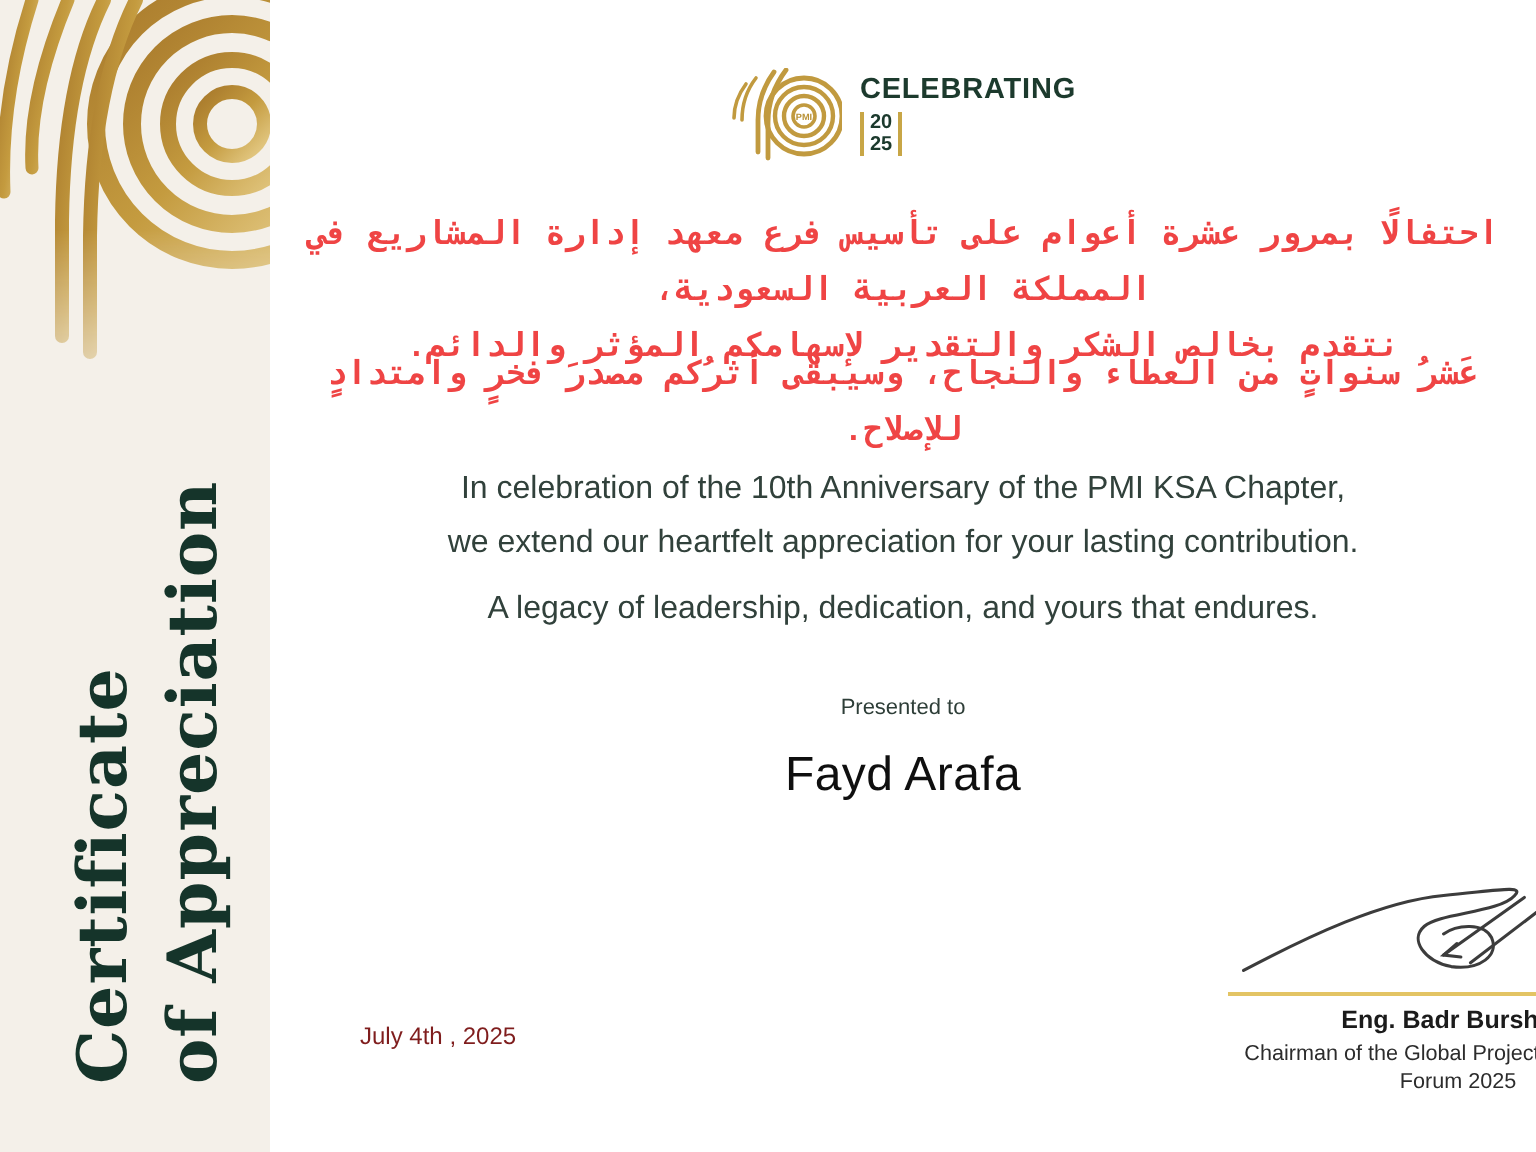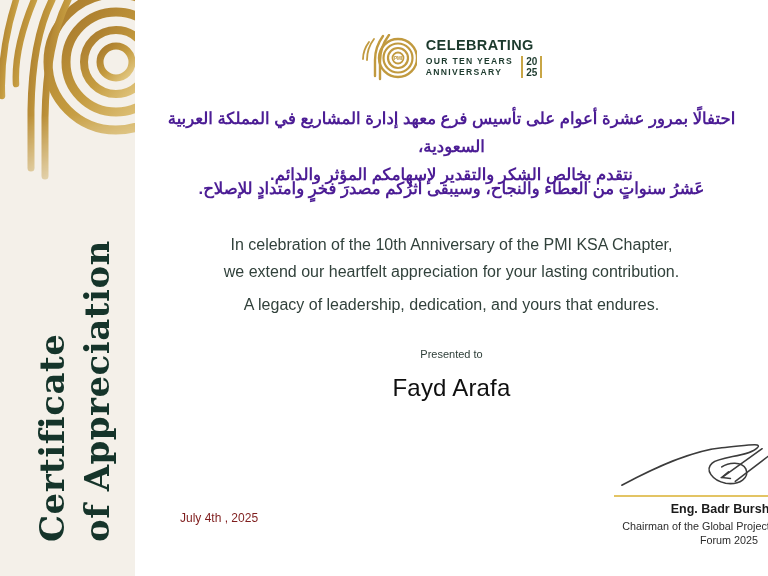--- a/index.html
+++ b/index.html
@@ -38,22 +38,22 @@
     color:#1c3a2d;line-height:11px;text-align:left;
   }
   .year-badge{display:flex;align-items:stretch;gap:2px;}
   .year-bar{width:2px;background:#c8a646;}
   .year-nums{
     font-size:10px;font-weight:bold;line-height:11px;color:#1c3a2d;
     display:flex;flex-direction:column;justify-content:center;padding:0 1px;
   }
   
   .arabic{
-    direction:rtl;font-family:Liberation Sans, sans-serif;font-weight:bold;
-    color:#4c1d95;font-size:16.5px;line-height:28px;
+    direction:rtl;font-family:Liberation Mono, monospace;font-weight:bold;
+    color:#ef4444;font-size:16.5px;line-height:28px;
   }
   .arabic-1{top:104px;}
   .arabic-2{top:174px;}
   
   .eng{color:#31413b;font-size:16px;line-height:27px;}
   .eng-1{top:231px;}
   .eng-2{top:291px;}
   .presented{top:348px;color:#2e3e38;font-size:11px;}
   .recipient{
     top:374px;font-size:24px;font-weight:normal;color:#0f0f0f;letter-spacing:0.2px;
@@ -116,24 +116,20 @@
         <path d="M 8 8 Q 2 16 2 25" stroke-width="1.8"></path>
         <path d="M 13 5 Q 6 14 6 26" stroke-width="1.8"></path>
         <path d="M 22 2 Q 14 13 14 26 L 14 42" stroke-width="2.4"></path>
         <path d="M 28 1 Q 19 13 19 27 L 19 45" stroke-width="2.4"></path>
       </g>
       <text x="37" y="25.8" text-anchor="middle" font-size="4.6" font-weight="bold" fill="#b99236" font-family="Liberation Sans, sans-serif">PMI</text>
     </svg>
     <div class="logo-text">
       <div class="celebrating">CELEBRATING</div>
       <div class="logo-sub-row">
-        <div class="logo-sub">
-          <div>OUR TEN YEARS</div>
-          <div>ANNIVERSARY</div>
-        </div>
         <div class="year-badge">
           <span class="year-bar"></span>
           <span class="year-nums">
             <span>20</span>
             <span>25</span>
           </span>
           <span class="year-bar"></span>
         </div>
       </div>
     </div>

